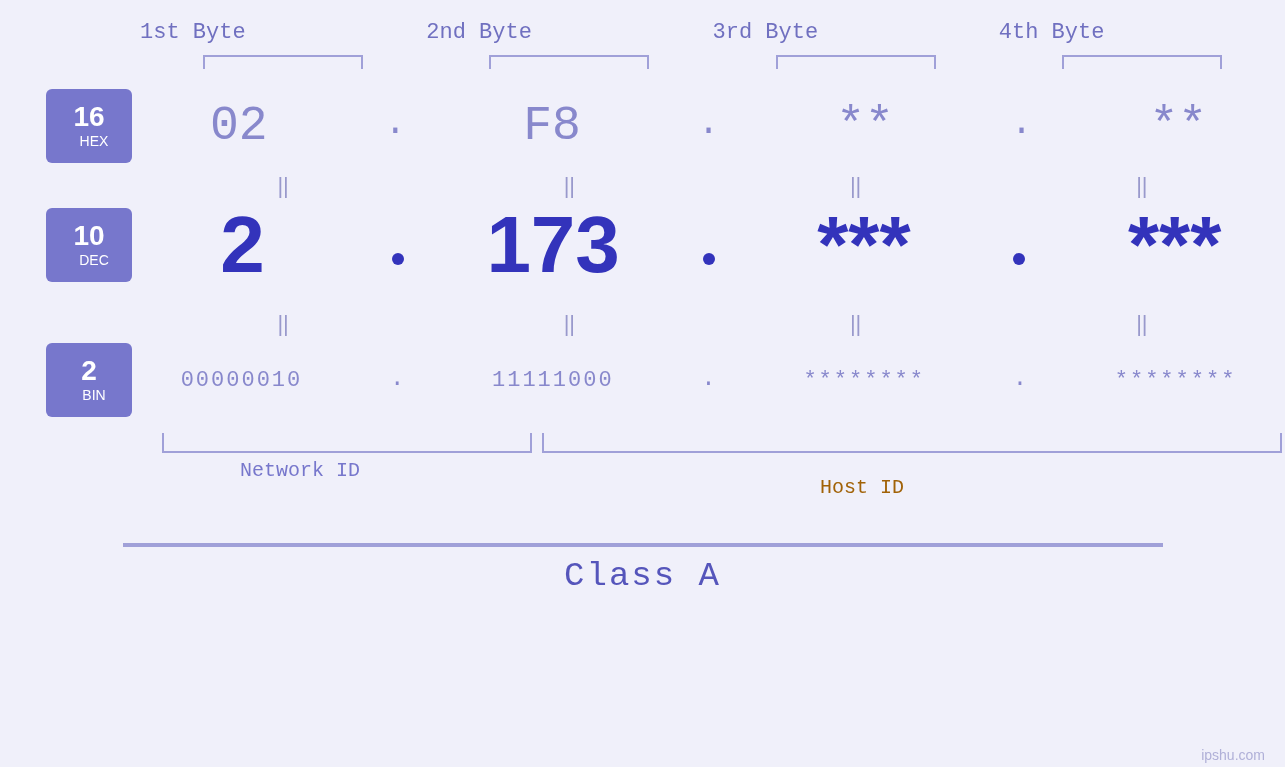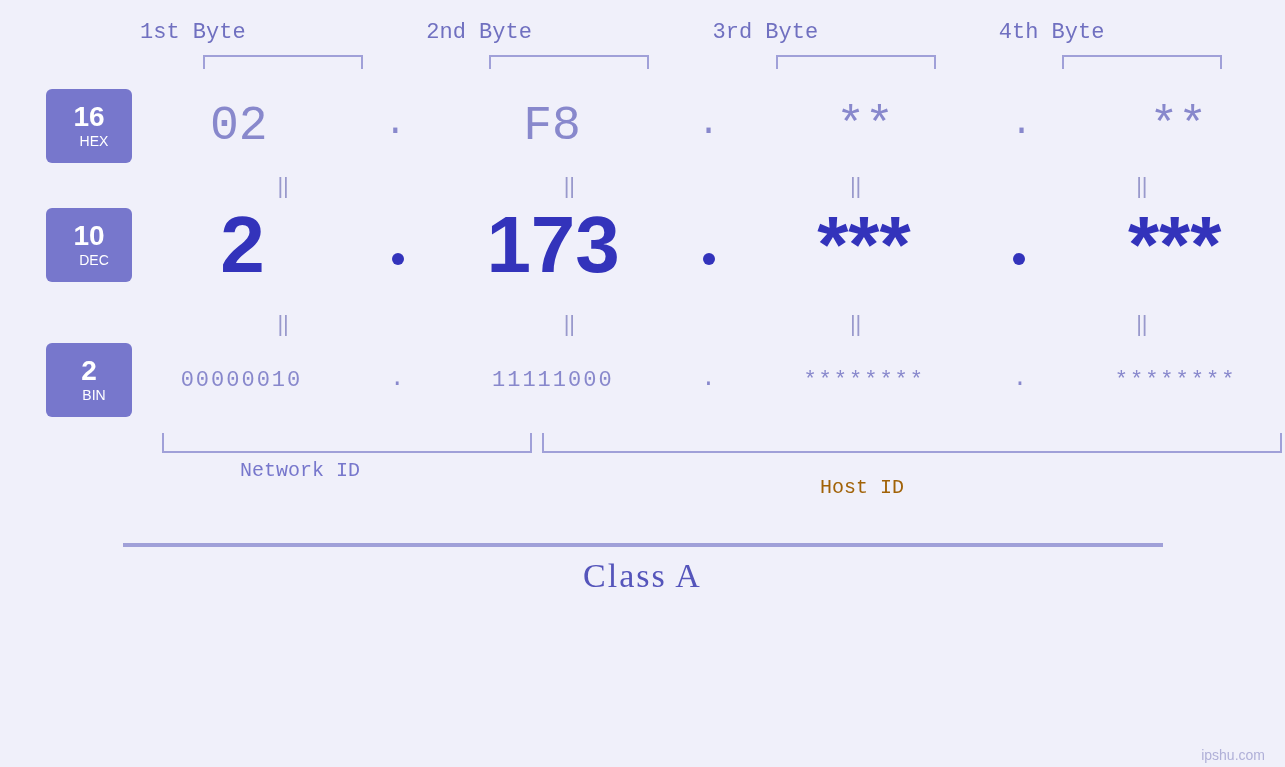--- a/index.html
+++ b/index.html
@@ -162,21 +162,21 @@
 
     .class-underline {
       border: 2px solid #a0a0d8;
       width: 1040px;
       margin-bottom: 10px;
     }
 
     .class-label {
       color: #5555bb;
       font-size: 34px;
-      font-family: Liberation Serif, serif;
+      font-family: Liberation Mono, monospace;
       letter-spacing: 2px;
     }
 
     
     .watermark {
       position: absolute;
       bottom: 4px;
       right: 20px;
       color: #b0b0d8;
       font-size: 14px;

